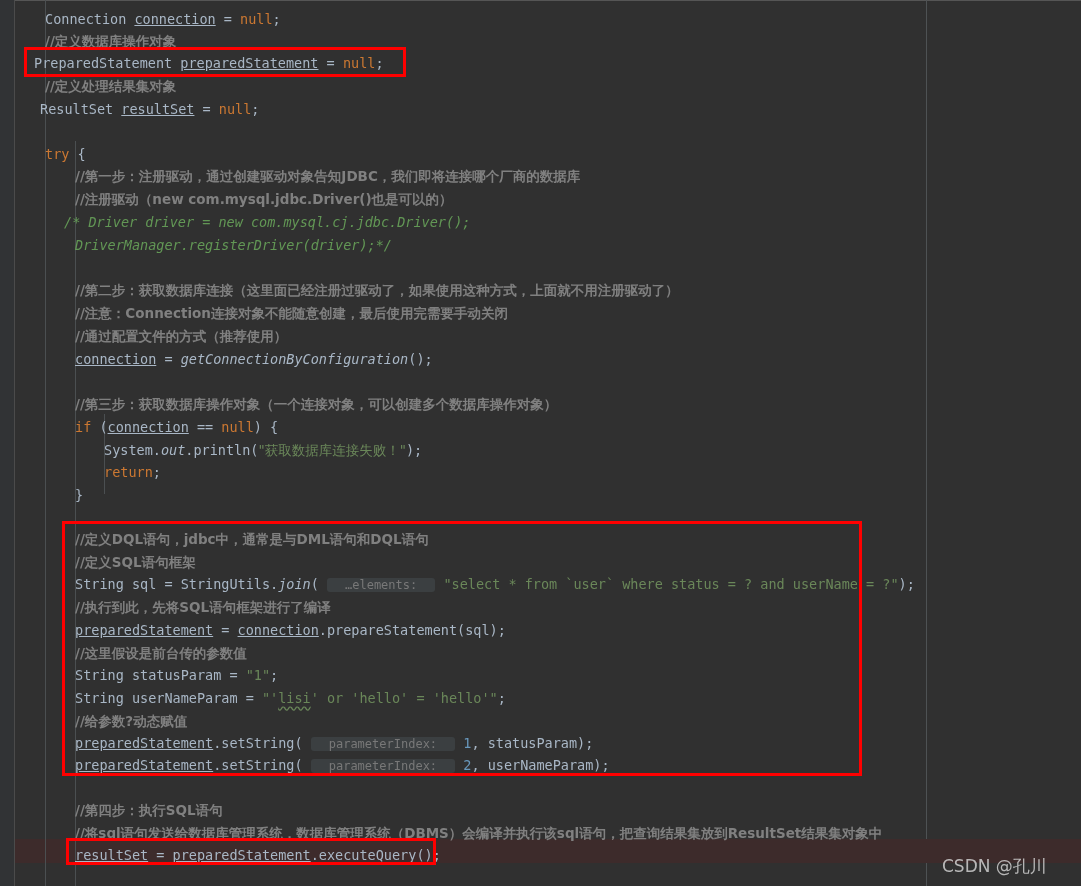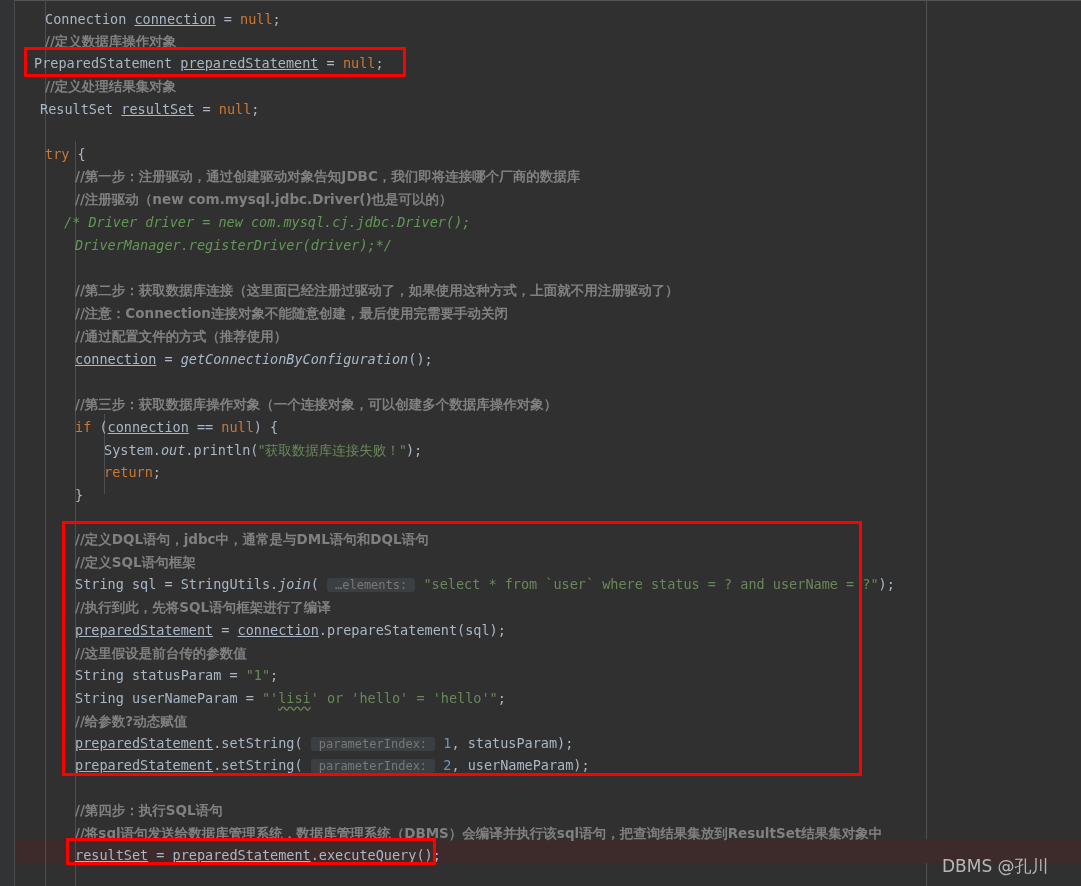--- a/index.html
+++ b/index.html
@@ -73,21 +73,21 @@
   .comment  { color: #808080; font-weight: bold; }             
   .blockcom { color: #629755; font-style: italic; }
   .str      { color: #6a8759; }
   .num      { color: #6897bb; }
   .methodi  { color: #a9b7c6; font-style: italic; }
   .statici  { color: #a9b7c6; font-style: italic; }
   .hint {
     color: #787878;
     background: #3b3f41;
     border-radius: 3px;
-    padding: 0 8px;
+    padding: 0 18px;
     font-size: 12px;
   }
   .typo { text-decoration: underline wavy #6a8759; text-underline-offset: 3px; }
 
   
   .hl-line {
     position: absolute;
     left: 15px;
     width: 1066px;
     height: 23px;
@@ -132,14 +132,14 @@
     </div>
 
   <div class="code" id="code"><div class="line" style="top: 6px;"><span class="txt" style="left: 45px;"><span class="type">Connection </span><span class="fieldu">connection</span><span class="plain"> = </span><span class="kw">null</span><span class="plain">;</span></span></div><div class="line" style="top: 28px;"><span class="txt" style="left: 45px;"><span class="comment cjk">//定义数据库操作对象</span></span></div><div class="line" style="top: 50px;"><span class="txt" style="left: 34px;"><span class="type">PreparedStatement </span><span class="fieldu">preparedStatement</span><span class="plain"> = </span><span class="kw">null</span><span class="plain">;</span></span></div><div class="line" style="top: 73px;"><span class="txt" style="left: 45px;"><span class="comment cjk">//定义处理结果集对象</span></span></div><div class="line" style="top: 96px;"><span class="txt" style="left: 40px;"><span class="type">ResultSet </span><span class="fieldu">resultSet</span><span class="plain"> = </span><span class="kw">null</span><span class="plain">;</span></span></div><div class="line" style="top: 141px;"><span class="txt" style="left: 45px;"><span class="kw">try</span><span class="plain"> {</span></span></div><div class="line" style="top: 163px;"><span class="txt" style="left: 75px;"><span class="comment cjk">//第一步：注册驱动，通过创建驱动对象告知JDBC，我们即将连接哪个厂商的数据库</span></span></div><div class="line" style="top: 186px;"><span class="txt" style="left: 75px;"><span class="comment cjk">//注册驱动（new com.mysql.jdbc.Driver()也是可以的）</span></span></div><div class="line" style="top: 209px;"><span class="txt" style="left: 64px;"><span class="blockcom">/* Driver driver = new com.mysql.cj.jdbc.Driver();</span></span></div><div class="line" style="top: 232px;"><span class="txt" style="left: 75px;"><span class="blockcom">DriverManager.registerDriver(driver);*/</span></span></div><div class="line" style="top: 277px;"><span class="txt" style="left: 75px;"><span class="comment cjk">//第二步：获取数据库连接（这里面已经注册过驱动了，如果使用这种方式，上面就不用注册驱动了）</span></span></div><div class="line" style="top: 300px;"><span class="txt" style="left: 75px;"><span class="comment cjk">//注意：Connection连接对象不能随意创建，最后使用完需要手动关闭</span></span></div><div class="line" style="top: 323px;"><span class="txt" style="left: 75px;"><span class="comment cjk">//通过配置文件的方式（推荐使用）</span></span></div><div class="line" style="top: 346px;"><span class="txt" style="left: 75px;"><span class="fieldu">connection</span><span class="plain"> = </span><span class="methodi">getConnectionByConfiguration</span><span class="plain">();</span></span></div><div class="line" style="top: 391px;"><span class="txt" style="left: 75px;"><span class="comment cjk">//第三步：获取数据库操作对象（一个连接对象，可以创建多个数据库操作对象）</span></span></div><div class="line" style="top: 414px;"><span class="txt" style="left: 75px;"><span class="kw">if</span><span class="plain"> (</span><span class="fieldu">connection</span><span class="plain"> == </span><span class="kw">null</span><span class="plain">) {</span></span></div><div class="line" style="top: 437px;"><span class="txt" style="left: 104px;"><span class="plain">System.</span><span class="statici">out</span><span class="plain">.println(</span><span class="str cjk">"获取数据库连接失败！"</span><span class="plain">);</span></span></div><div class="line" style="top: 459px;"><span class="txt" style="left: 104px;"><span class="kw">return</span><span class="plain">;</span></span></div><div class="line" style="top: 482px;"><span class="txt" style="left: 75px;"><span class="plain">}</span></span></div><div class="line" style="top: 526px;"><span class="txt" style="left: 75px;"><span class="comment cjk">//定义DQL语句，jdbc中，通常是与DML语句和DQL语句</span></span></div><div class="line" style="top: 549px;"><span class="txt" style="left: 75px;"><span class="comment cjk">//定义SQL语句框架</span></span></div><div class="line" style="top: 571px;"><span class="txt" style="left: 75px;"><span class="plain">String sql = StringUtils.</span><span class="methodi">join</span><span class="plain">( </span><span class="hint">…elements:</span><span class="plain"> </span><span class="str">"select * from `user` where status = ? and userName = ?"</span><span class="plain">);</span></span></div><div class="line" style="top: 594px;"><span class="txt" style="left: 75px;"><span class="comment cjk">//执行到此，先将SQL语句框架进行了编译</span></span></div><div class="line" style="top: 617px;"><span class="txt" style="left: 75px;"><span class="fieldu">preparedStatement</span><span class="plain"> = </span><span class="fieldu">connection</span><span class="plain">.prepareStatement(sql);</span></span></div><div class="line" style="top: 640px;"><span class="txt" style="left: 75px;"><span class="comment cjk">//这里假设是前台传的参数值</span></span></div><div class="line" style="top: 662px;"><span class="txt" style="left: 75px;"><span class="plain">String statusParam = </span><span class="str">"1"</span><span class="plain">;</span></span></div><div class="line" style="top: 685px;"><span class="txt" style="left: 75px;"><span class="plain">String userNameParam = </span><span class="str">"'</span><span class="str typo">lisi</span><span class="str">' or 'hello' = 'hello'"</span><span class="plain">;</span></span></div><div class="line" style="top: 708px;"><span class="txt" style="left: 75px;"><span class="comment cjk">//给参数?动态赋值</span></span></div><div class="line" style="top: 730px;"><span class="txt" style="left: 75px;"><span class="fieldu">preparedStatement</span><span class="plain">.setString( </span><span class="hint">parameterIndex:</span><span class="plain"> </span><span class="num">1</span><span class="plain">, statusParam);</span></span></div><div class="line" style="top: 752px;"><span class="txt" style="left: 75px;"><span class="fieldu">preparedStatement</span><span class="plain">.setString( </span><span class="hint">parameterIndex:</span><span class="plain"> </span><span class="num">2</span><span class="plain">, userNameParam);</span></span></div><div class="line" style="top: 797px;"><span class="txt" style="left: 75px;"><span class="comment cjk">//第四步：执行SQL语句</span></span></div><div class="line" style="top: 820px;"><span class="txt" style="left: 75px;"><span class="comment cjk">//将sql语句发送给数据库管理系统，数据库管理系统（DBMS）会编译并执行该sql语句，把查询结果集放到ResultSet结果集对象中</span></span></div><div class="line" style="top: 842px;"><span class="txt" style="left: 75px;"><span class="fieldu">resultSet</span><span class="plain"> = </span><span class="fieldu">preparedStatement</span><span class="plain">.executeQuery();</span></span></div></div>
 
   <div id="boxes">
       <div class="redbox" style="left: 24px; top: 47px; width: 382px; height: 30px; border-color: rgb(255, 0, 0);"></div>
       <div class="redbox" style="left: 62px; top: 521px; width: 800px; height: 255px; border-color: rgb(255, 0, 0);"></div>
       <div class="redbox" style="left: 66px; top: 838px; width: 370px; height: 27px; border-color: rgb(255, 0, 0);"></div>
     </div>
 
-  <div class="watermark" style="left:942px; top:855px;">DBMS @孔川</div>
+  <div class="watermark" style="left:942px; top:855px;">CSDN @孔川</div>
 </div>
 
 </body></html>

